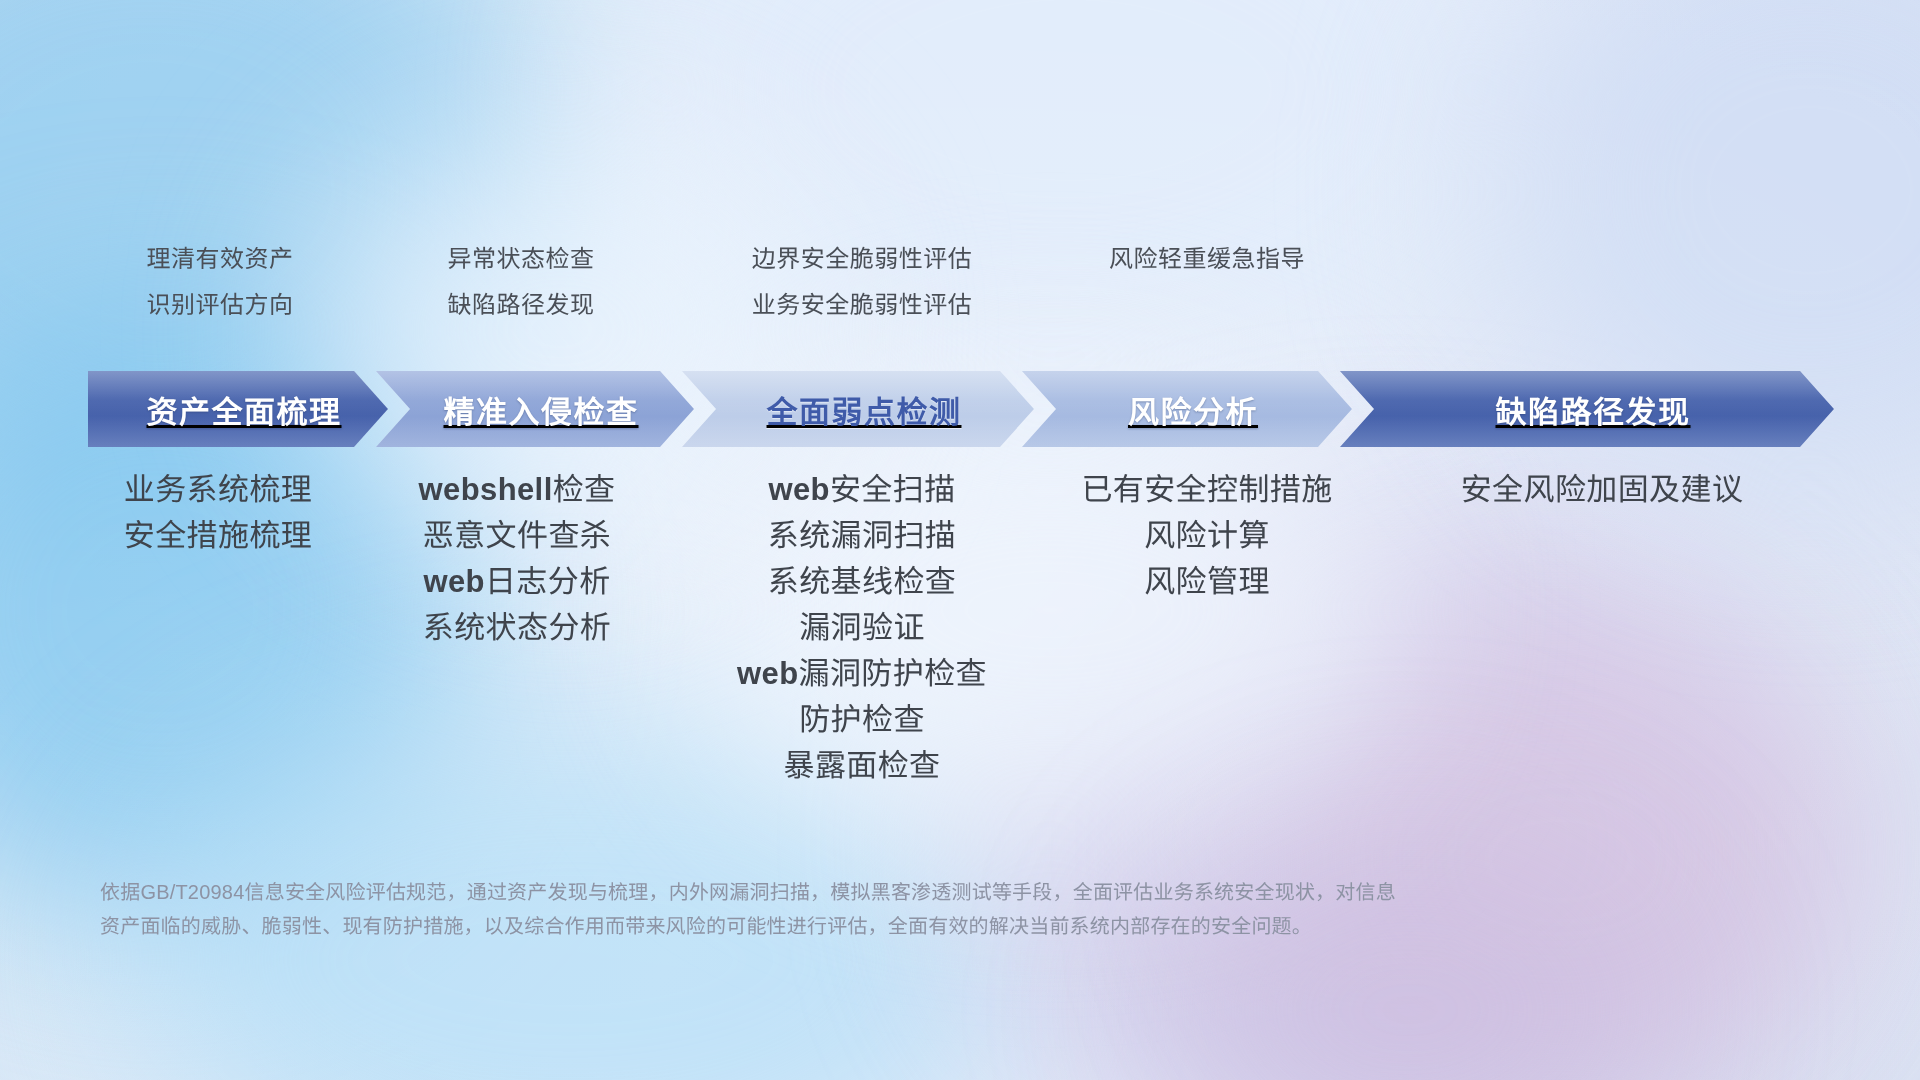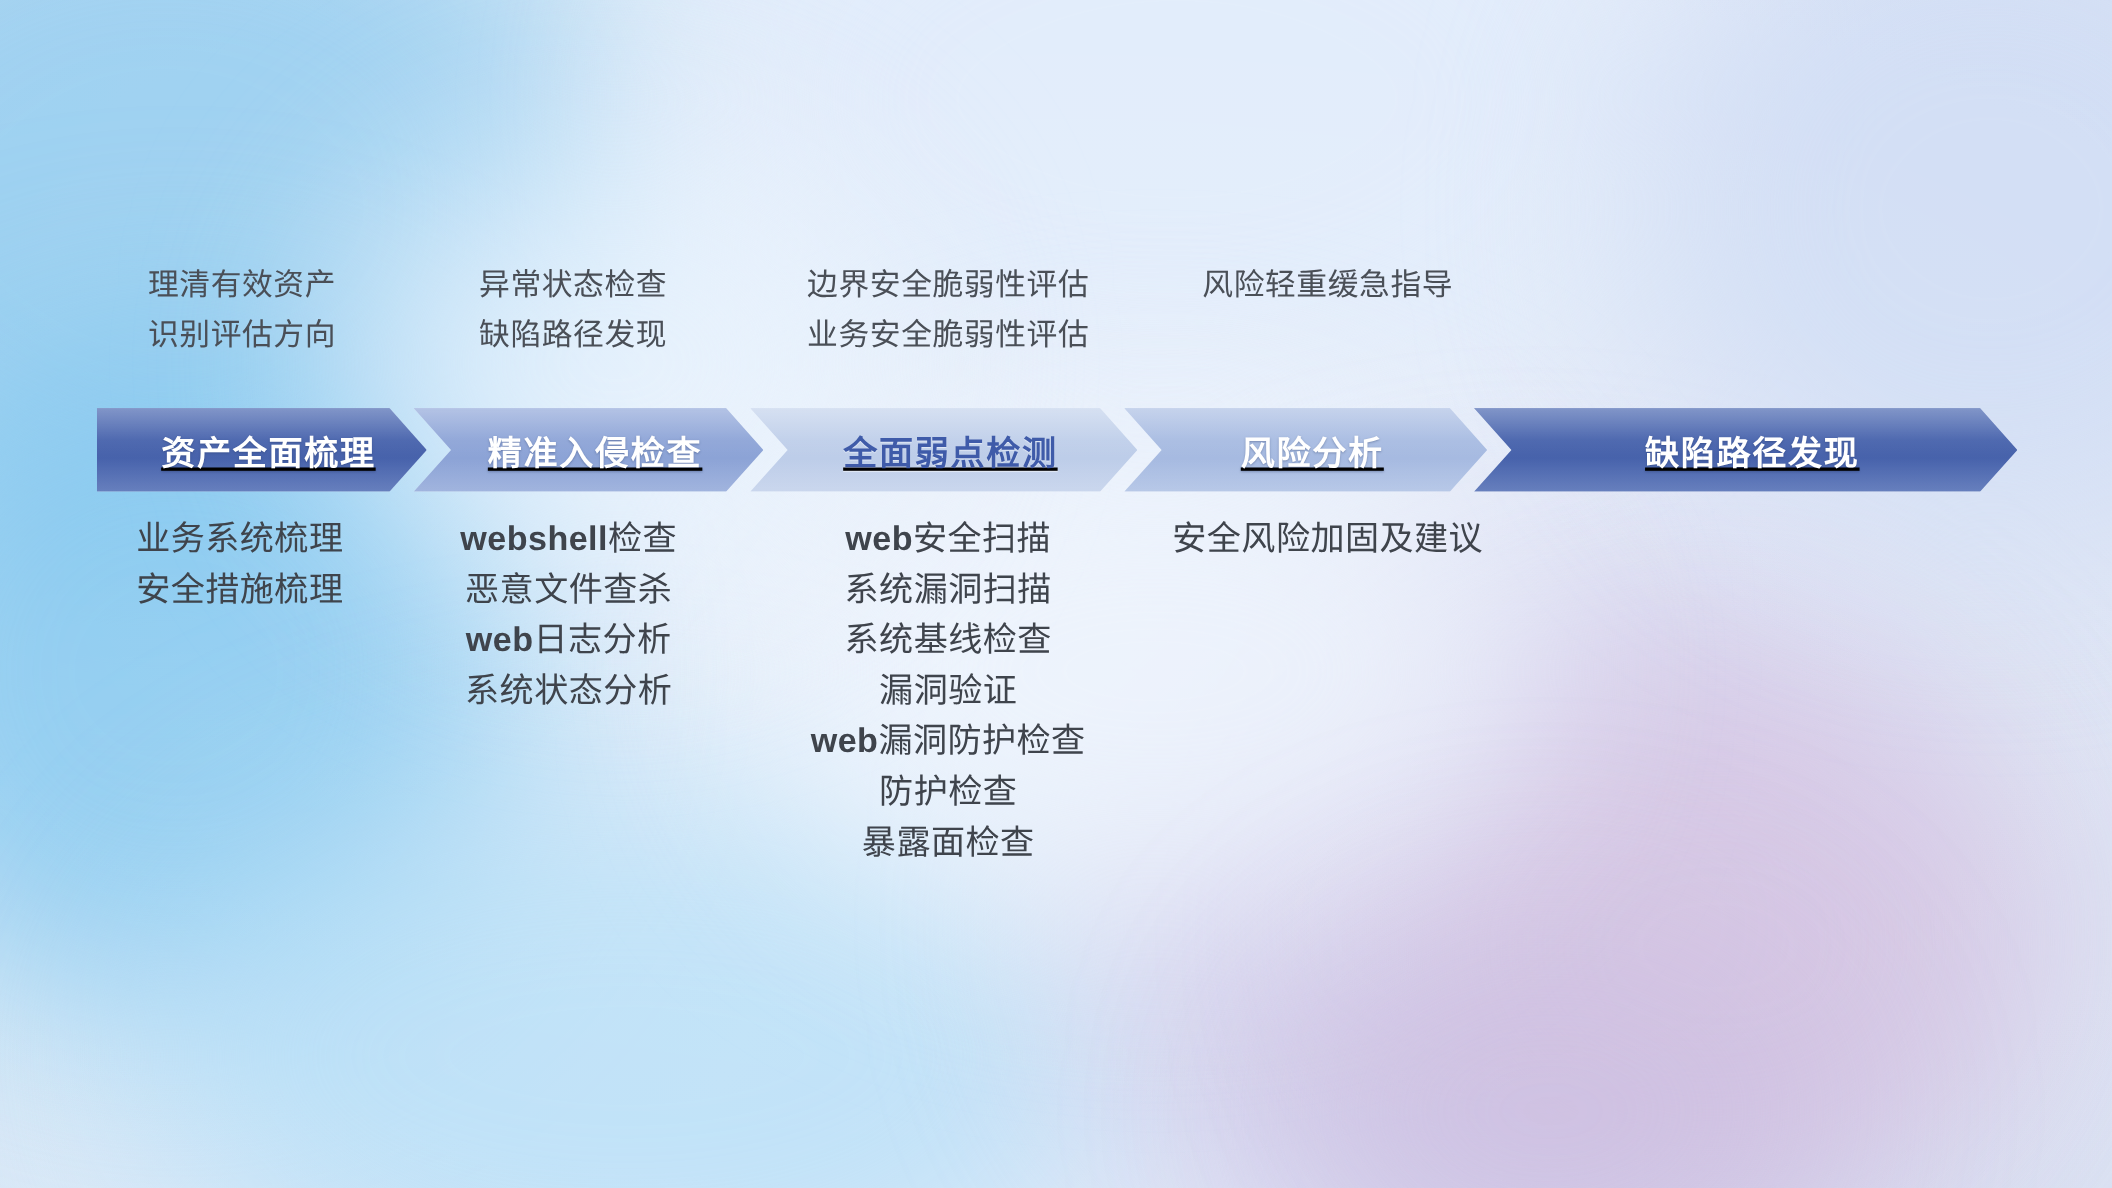--- a/index.html
+++ b/index.html
@@ -70,21 +70,21 @@
   }
   .col {
     text-align: center;
   }
 
   
   .row-top { top: 236px; }
   .row-top .col { padding-top: 0; }
   .top-item {
     color: #4a4f57;
-    font-size: 28px;
+    font-size: 24px;
     line-height: 46px;
     letter-spacing: 0.5px;
     white-space: nowrap;
   }
   .top-c1 { transform: translateX(-4px); }
   .top-c4 { padding-top: 36px; }
 
   
   .chevron-band {
     position: absolute;
@@ -253,20 +253,29 @@
         </div>
       <div class="col bot-c3" id="bot-3">
           <div class="bot-item"><span class="en">web</span><span>安全扫描</span></div>
           <div class="bot-item"><span>系统漏洞扫描</span></div>
           <div class="bot-item"><span>系统基线检查</span></div>
           <div class="bot-item"><span>漏洞验证</span></div>
           <div class="bot-item"><span class="en">web</span><span>漏洞防护检查</span></div>
           <div class="bot-item"><span>防护检查</span></div>
           <div class="bot-item"><span>暴露面检查</span></div>
         </div>
+      <div class="col bot-c4" id="bot-4">
+          <div class="bot-item"><span>已有安全控制措施</span></div>
+          <div class="bot-item"><span>风险计算</span></div>
+          <div class="bot-item"><span>风险管理</span></div>
+        </div>
       <div class="col bot-c5" id="bot-5">
           <div class="bot-item"><span>安全风险加固及建议</span></div>
         </div>
     </div>
 
+    <div class="footer">
+      <div>依据GB/T20984信息安全风险评估规范，通过资产发现与梳理，内外网漏洞扫描，模拟黑客渗透测试等手段，全面评估业务系统安全现状，对信息</div>
+      <div>资产面临的威胁、脆弱性、现有防护措施，以及综合作用而带来风险的可能性进行评估，全面有效的解决当前系统内部存在的安全问题。</div>
+    </div>
 
   </div>
 </div>
 
 </body></html>

